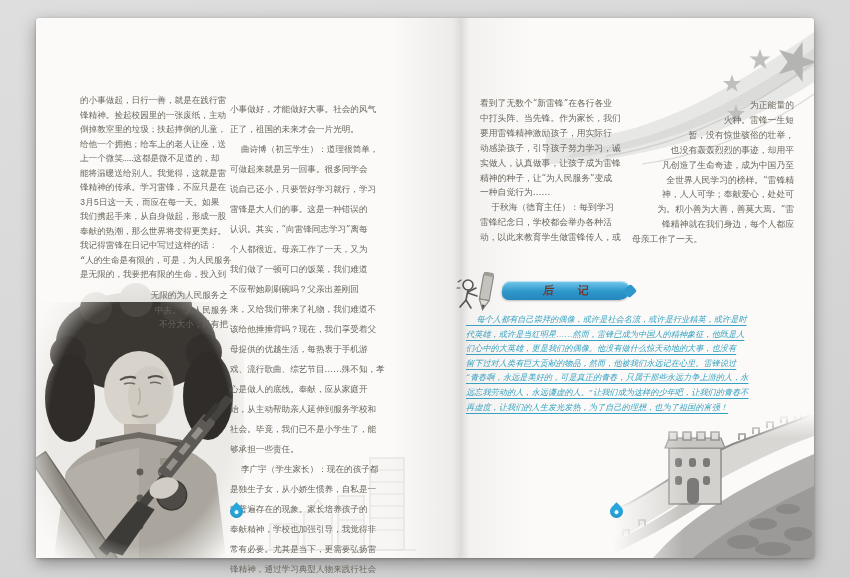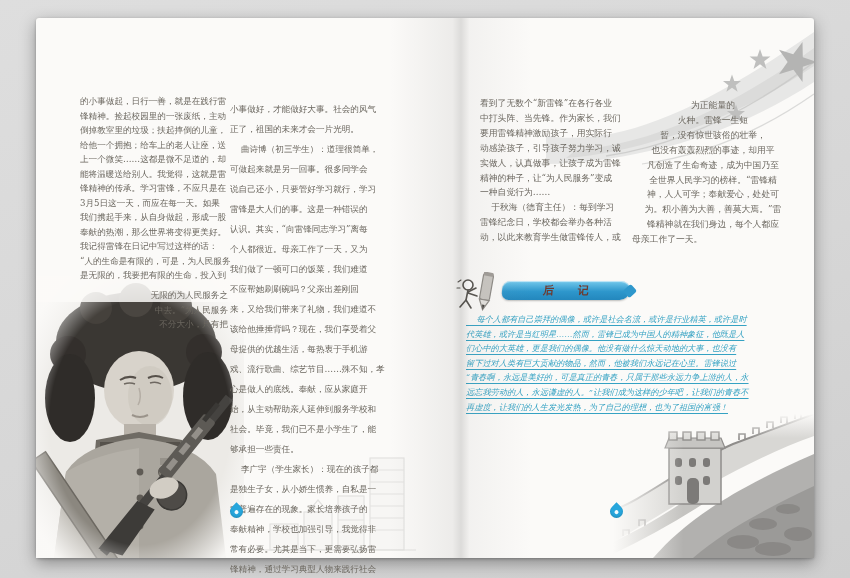--- a/index.html
+++ b/index.html
@@ -24,25 +24,25 @@
   .page.left{left:0;}
   .page.right{left:389px;}
   .spine{
     position:absolute;left:354px;top:0;width:142px;height:540px;z-index:6;pointer-events:none;
     background:linear-gradient(to right,rgba(255,255,255,0) 0%,rgba(110,110,110,0.10) 44%,rgba(60,60,60,0.16) 50%,rgba(140,140,140,0.08) 56%,rgba(255,255,255,0) 100%);
   }
   .txt{
     position:absolute;white-space:pre;overflow:hidden;
     font-size:8.6px;line-height:14.5px;color:#6b675f;letter-spacing:0px;z-index:4;
   }
-  .lcol1{left:44px;top:76px;width:152px;height:194px;}
+  .lcol1{left:44px;top:76px;width:152px;height:194px;font-family:Liberation Mono, monospace;}
   .lwrap{left:56px;top:270px;width:136px;text-align:right;}
   .lcol2{left:194px;top:81px;width:156px;line-height:20px;}
   .rcol1{left:444px;top:78px;width:156px;line-height:14.9px;font-size:8.8px;}
-  .rcol2wrap{left:596px;top:80px;width:162px;text-align:center;line-height:14.9px;font-size:8.8px;}
+  .rcol2wrap{left:596px;top:80px;width:162px;text-align:right;line-height:14.9px;font-size:8.8px;}
   .rcol2end{left:596px;top:214px;width:162px;line-height:14.9px;font-size:8.8px;}
   .afterword-body{
     left:430px;top:294px;width:292px;
     font-size:8.2px;line-height:14.6px;font-style:italic;
     color:#35a2c3;text-decoration:underline;text-underline-offset:3px;
     text-decoration-thickness:0.8px;
   }
   .banner{
     position:absolute;left:466px;top:263px;width:128px;height:19px;z-index:4;
     background:linear-gradient(180deg,#74c9ec 0%,#2e97cc 55%,#2387bd 100%);

